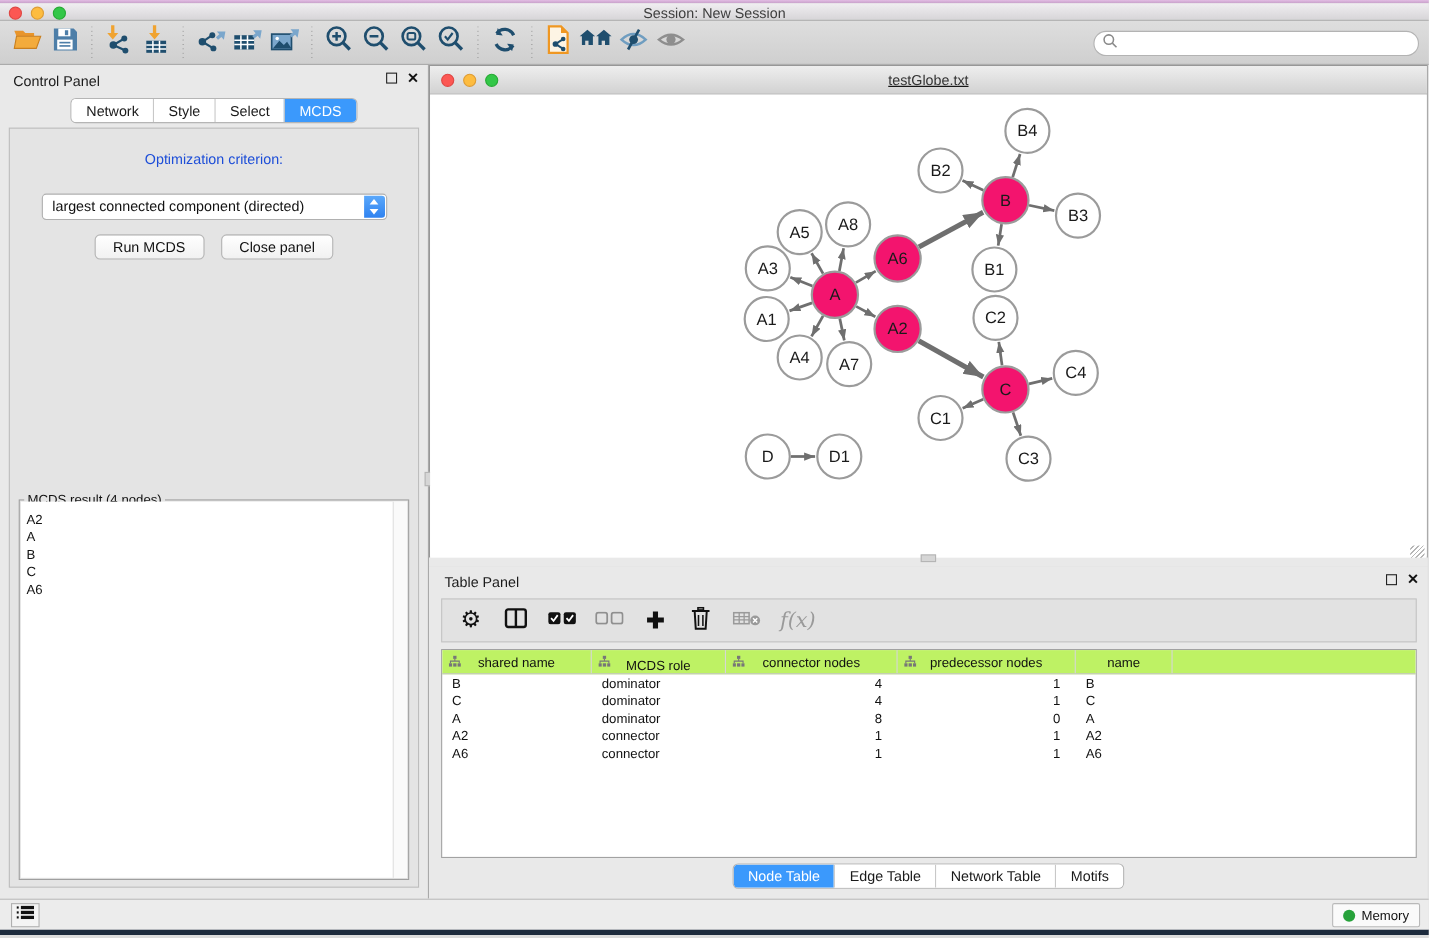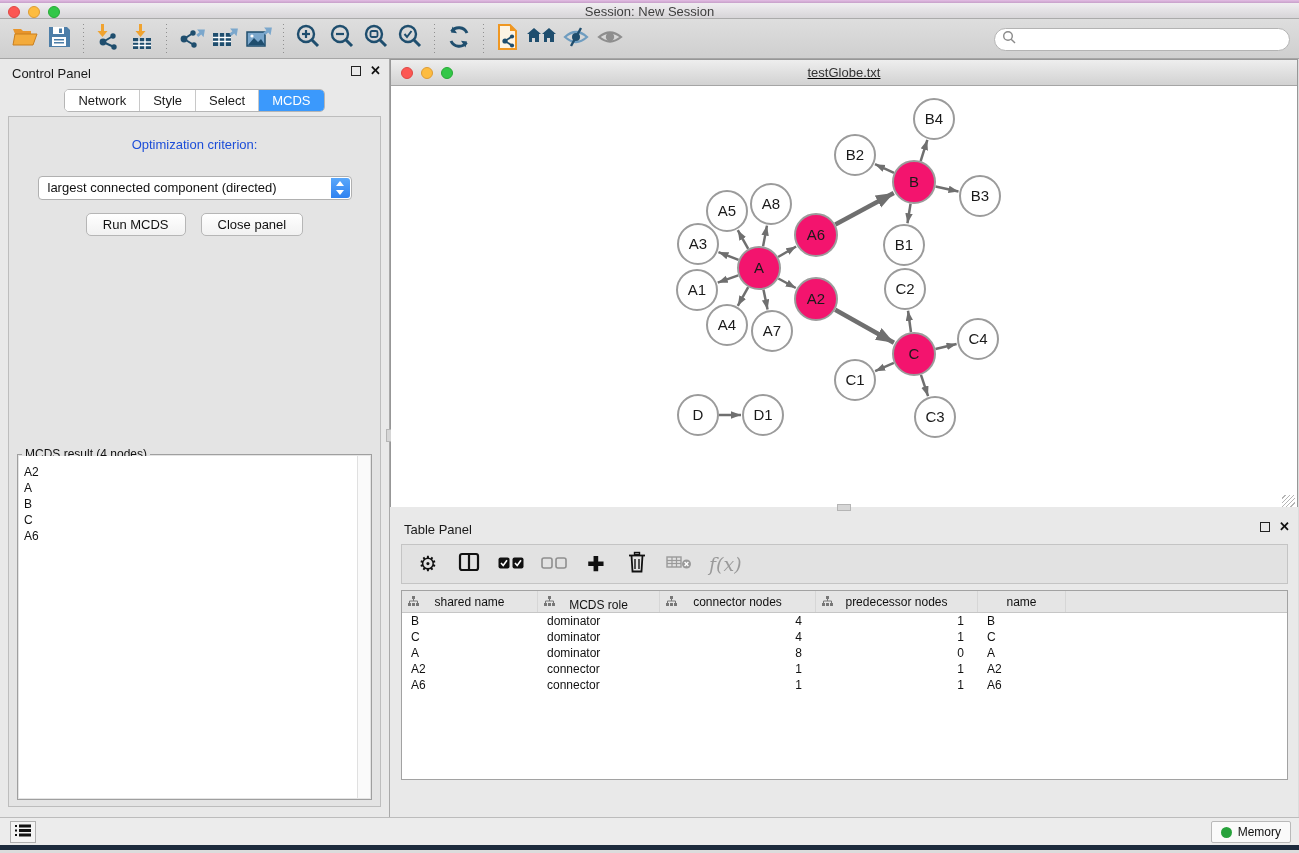--- a/index.html
+++ b/index.html
@@ -69,21 +69,21 @@
   
   .table-panel { flex:1; background:#e9e9e9; display:flex; flex-direction:column; }
   .tp-head { position:relative; height:25px; padding:7px 10px 0 14px; font-size:13px; color:#1a1a1a; }
   .tp-toolbar { margin:4px 10px 0 11px; height:40px; background:#e2e2e2; border:1px solid #c4c4c4; display:flex; align-items:center; gap:17px; padding-left:14px; }
   .tp-icon { display:flex; align-items:center; justify-content:center; min-width:24px; height:26px; }
   .gear-glyph { font-size:21px; color:#111; line-height:22px; }
   .plus-glyph { font-size:20px; font-weight:bold; color:#111; }
   .fx-glyph { font-family:"DejaVu Serif", serif; font-style:italic; font-size:19px; color:#9a9a9a; }
 
   .data-table { margin:6px 10px 0 11px; height:190px; background:#fff; border:1px solid #a2a2a2; overflow:hidden; font-size:12px; }
-  .thead { display:flex; height:22px; background:#e5e5e5; border-bottom:1px solid #c6c6c6; }
+  .thead { display:flex; height:22px; background:#bef264; border-bottom:1px solid #c6c6c6; }
   .thcell { position:relative; display:flex; align-items:center; justify-content:center; border-right:1px solid #d6d6d6; color:#111; }
   .thcell .th-icon { position:absolute; left:6px; top:5px; }
   .c0 { width:136px; } .c1 { width:122px;align-items:flex-end; } .c2 { width:156px; } .c3 { width:162px; } .c4 { width:88px; } .cf { flex:1; border-right:none !important; }
   .trow { display:flex; height:16px; line-height:16px; }
   .tcell { color:#111; overflow:hidden; white-space:nowrap; }
   .tcell.left { padding-left:9px; }
   .tcell.num { text-align:right; padding-right:14px; }
 
   .tp-tabs { display:flex; justify-content:center; padding:5px 0 0; }
 
@@ -567,20 +567,28 @@
                 <div class="tcell c0 left">A6</div>
                 <div class="tcell c1 left">connector</div>
                 <div class="tcell c2 num">1</div>
                 <div class="tcell c3 num">1</div>
                 <div class="tcell c4 left">A6</div>
                 <div class="tcell cf"></div>
               </div>
             </div>
         </div>
 
+        <div class="tp-tabs">
+          <div class="seg-ctl">
+            <div class="seg active">Node Table</div>
+            <div class="seg">Edge Table</div>
+            <div class="seg">Network Table</div>
+            <div class="seg">Motifs</div>
+          </div>
+        </div>
       </div>
     </div>
   </div>
 
   <div class="statusbar">
     <div class="list-btn">
       <span>
         <svg width="16" height="13" viewBox="0 0 16 13">
             <rect x="0" y="1" width="2" height="2" fill="#111"></rect>
             <rect x="4" y="0.5" width="12" height="3" fill="#111"></rect>

